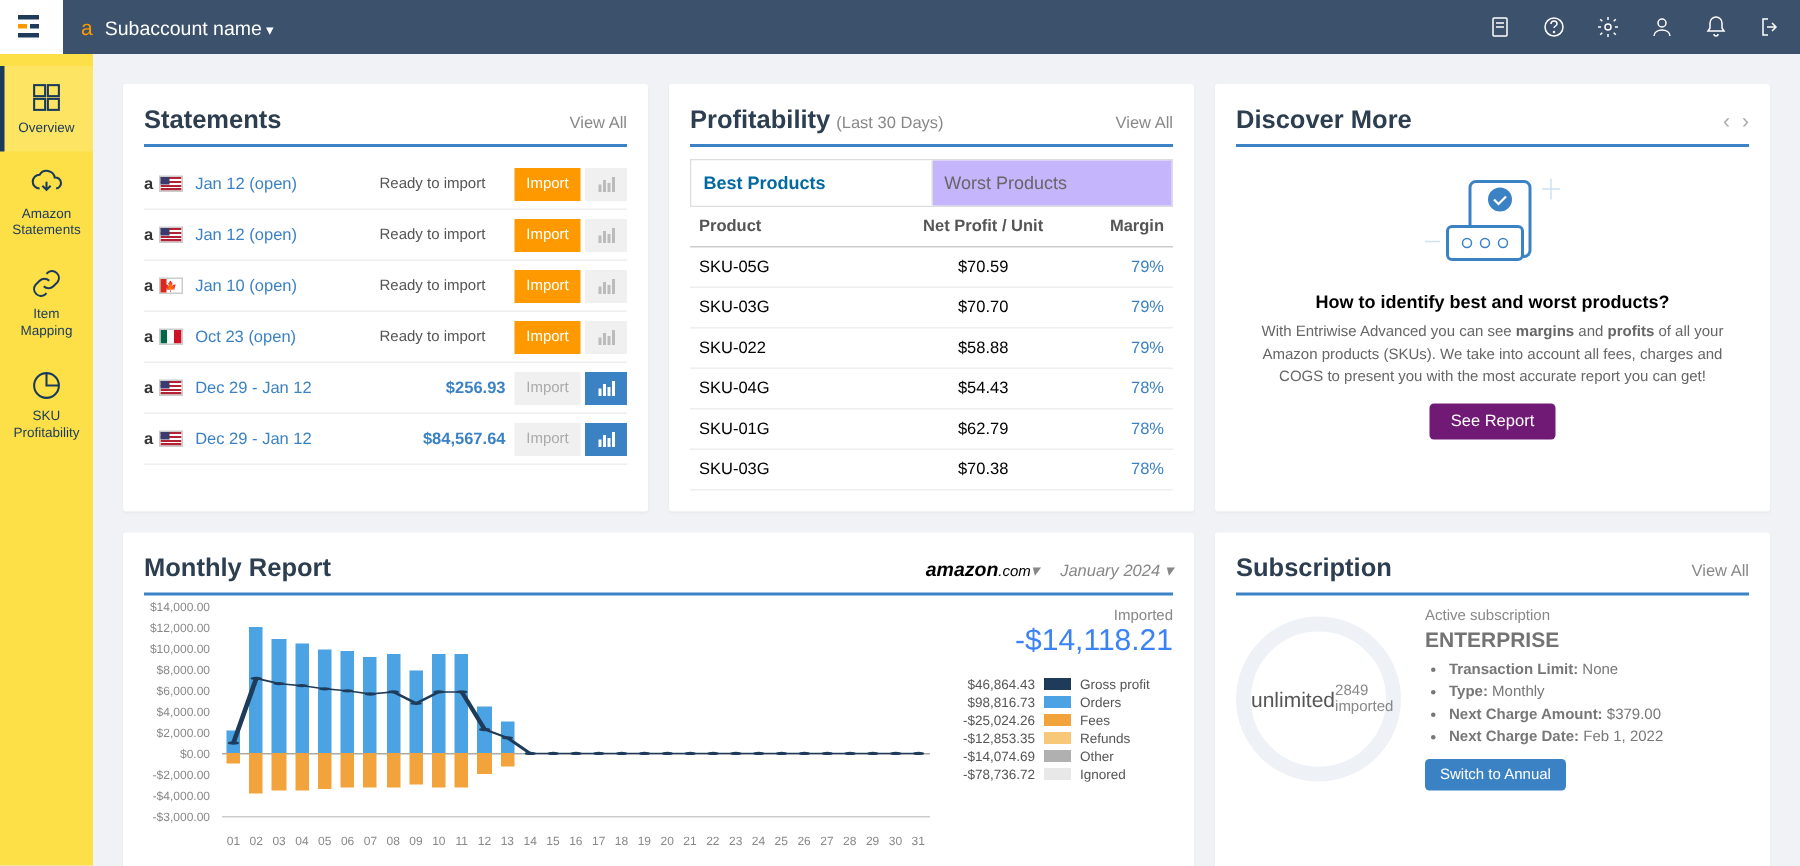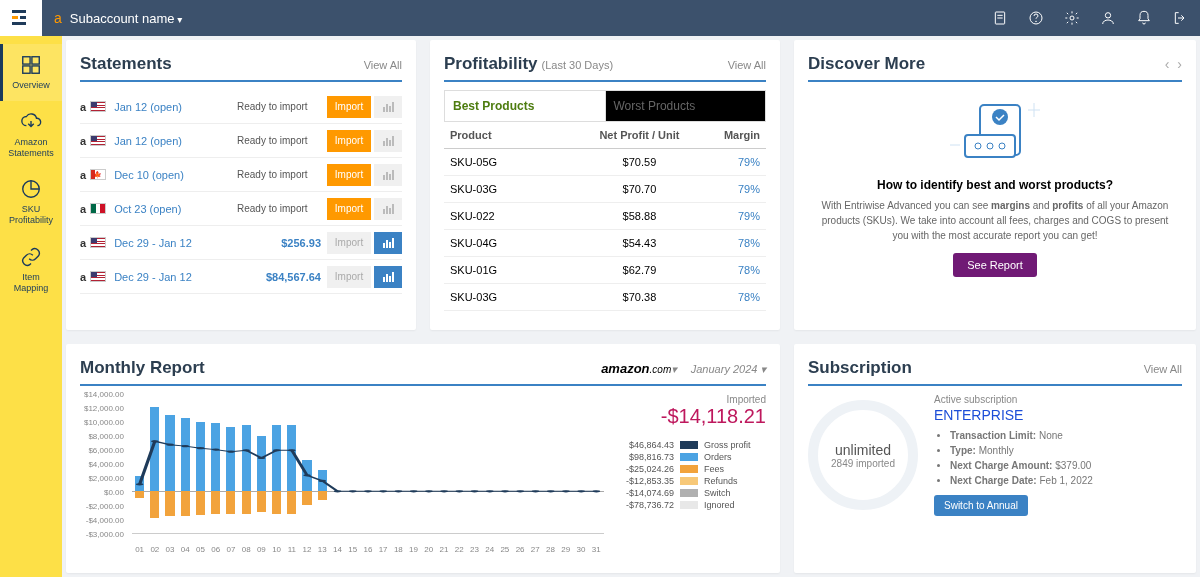--- a/index.html
+++ b/index.html
@@ -17,21 +17,21 @@
 
 
 .sidebar { position: absolute; left: 0; top: 36px; width: 62px; height: 541px; background: #fde047; display: flex; flex-direction: column; padding-top: 8px; }
 .side-item { display: flex; flex-direction: column; align-items: center; padding: 10px 4px; cursor: pointer; text-align: center; }
 .side-item.active { background: rgba(255,255,255,0.15); position: relative; }
 .side-item.active::before { content: ""; position: absolute; left: 0; top: 0; bottom: 0; width: 3px; background: #1a3a5c; }
 .side-icon { width: 22px; height: 22px; stroke: #1a3a5c; fill: none; stroke-width: 1.5; margin-bottom: 4px; }
 .side-label { font-size: 9px; color: #1a3a5c; line-height: 1.2; }
 
 
-.main { position: absolute; left: 62px; top: 36px; right: 0; bottom: 0; padding: 4px; display: grid; grid-template-columns: 350px 350px 1fr; grid-template-rows: auto auto; gap: 14px; }
+.main { position: absolute; left: 62px; top: 36px; right: 0; bottom: 0; padding: 20px; display: grid; grid-template-columns: 350px 350px 1fr; grid-template-rows: auto auto; gap: 14px; }
 .card { background: #fff; border-radius: 2px; padding: 14px; box-shadow: 0 1px 2px rgba(0,0,0,0.05); }
 .card-head { display: flex; align-items: baseline; border-bottom: 2px solid #3b82c4; padding-bottom: 6px; margin-bottom: 8px; }
 .card-title { font-size: 17px; font-weight: 600; color: #2c3e50; }
 .card-sub { font-size: 11px; color: #888; margin-left: 4px; }
 .view-all { margin-left: auto; font-size: 11px; color: #888; cursor: pointer; }
 
 
 .stmt-row { display: flex; align-items: center; height: 34px; border-bottom: 1px solid #eee; font-size: 11px; }
 .stmt-a { color: #333; font-weight: bold; margin-right: 4px; font-size: 11px; }
 .flag { width: 16px; height: 11px; display: inline-block; margin-right: 8px; border: 1px solid #ccc; position: relative; }
@@ -50,22 +50,22 @@
 .btn-chart { width: 28px; height: 22px; margin-left: 3px; display: flex; align-items: center; justify-content: center; cursor: pointer; }
 .btn-chart-dis { background: #f0f0f0; }
 .btn-chart-en { background: #3b82c4; }
 .chart-bars { display: flex; align-items: flex-end; gap: 1px; height: 10px; }
 .chart-bars span { width: 2px; background: currentColor; }
 
 
 .tabs { display: flex; border: 1px solid #ddd; margin-bottom: 0; }
 .tab { flex: 1; padding: 8px; font-size: 12px; text-align: left; cursor: pointer; border-right: 1px solid #ddd; }
 .tab:last-child { border-right: none; }
-.tab.active { color: #4d7c0f; font-weight: 600; background: #fff; }
-.tab:not(.active) { background: #000000; color: #666; }
+.tab.active { color: #0369a1; font-weight: 600; background: #fff; }
+.tab:not(.active) { background: #c4b5fd; color: #666; }
 .prof-head, .prof-row { display: flex; padding: 7px 6px; font-size: 11px; border-bottom: 1px solid #eee; }
 .prof-head { color: #555; font-weight: 600; border-bottom: 1px solid #ccc; }
 .pc1 { flex: 2; }
 .pc2 { flex: 1.5; text-align: center; }
 .pc3 { flex: 1; text-align: right; color: #3b82c4; }
 .prof-head .pc3 { color: #555; }
 
 
 .discover { text-align: center; }
 .disc-nav { margin-left: auto; display: flex; gap: 8px; color: #aaa; font-size: 14px; cursor: pointer; }
@@ -78,46 +78,46 @@
 .monthly { grid-column: 1 / 3; }
 .mr-head { display: flex; align-items: baseline; border-bottom: 2px solid #3b82c4; padding-bottom: 6px; margin-bottom: 8px; }
 .mr-right { margin-left: auto; display: flex; align-items: baseline; gap: 14px; font-size: 11px; color: #888; font-style: italic; }
 .amz-com { display: flex; align-items: baseline; cursor: pointer; }
 .amz-text { color: #000; font-weight: 700; font-size: 13px; }
 .amz-com-sub { color: #000; font-size: 10px; }
 .mr-body { display: flex; gap: 12px; }
 .mr-chart { flex: 1; position: relative; height: 160px; }
 .mr-side { width: 150px; }
 .imported-label { font-size: 10px; color: #888; text-align: right; }
-.imported-val { font-size: 20px; font-weight: 300; color: #be185d; text-align: right; margin-bottom: 12px; }
+.imported-val { font-size: 20px; font-weight: 300; color: #3b82f6; text-align: right; margin-bottom: 12px; }
 .legend-row { display: flex; align-items: center; font-size: 9px; color: #555; margin-bottom: 2px; }
 .legend-val { width: 58px; text-align: right; }
 .legend-sw { width: 18px; height: 8px; margin: 0 6px; }
 
 
 .yaxis { position: absolute; left: 0; top: 0; bottom: 20px; width: 48px; }
 .ytick { position: absolute; right: 4px; font-size: 8px; color: #888; transform: translateY(-50%); }
 .plot { position: absolute; left: 52px; right: 0; top: 0; bottom: 20px; border-bottom: 1px solid #ccc; }
 .zero-line { position: absolute; left: 0; right: 0; border-top: 1px solid #aaa; }
 .bars-wrap { position: absolute; inset: 0; display: flex; align-items: stretch; }
 .bar-col { flex: 1; position: relative; }
 .bar-pos { position: absolute; width: 60%; left: 20%; background: #4ba3e3; }
 .bar-neg { position: absolute; width: 60%; left: 20%; background: #f2a33c; }
 .line-svg { position: absolute; inset: 0; width: 100%; height: 100%; }
 .xaxis { position: absolute; left: 52px; right: 0; bottom: 0; display: flex; }
 .xtick { flex: 1; text-align: center; font-size: 8px; color: #888; }
 
 
 .sub-body { display: flex; gap: 16px; align-items: center; }
-.sub-ring { width: 110px; height: 110px; border-radius: 50%; border: 10px solid #eef2f6; display: flex; flex-direction: column; align-items: center; justify-content: center; }
+.sub-ring { width: 110px; height: 110px; border-radius: 50%; border: 10px solid #eef2f6; display: flex; flex-direction: row; align-items: center; justify-content: space-between; }
 .ring-main { font-size: 14px; color: #555; }
 .ring-sub { font-size: 10px; color: #888; }
 .sub-info { flex: 1; font-size: 10px; color: #777; }
 .sub-active { font-size: 10px; color: #888; }
-.sub-plan { font-size: 14px; font-weight: 400; color: #1d4ed8; margin: 2px 0 6px; }
+.sub-plan { font-size: 14px; font-weight: 700; color: #737373; margin: 2px 0 6px; }
 .sub-info ul { list-style: disc; padding-left: 16px; }
 .sub-info li { margin-bottom: 2px; line-height: 1.3; }
 .sub-btn { background: #3b82c4; color: #fff; border: none; padding: 5px 10px; font-size: 10px; border-radius: 3px; cursor: pointer; margin-top: 6px; }
 </style>
 </head>
 <body>
 
 <div class="header">
   <div class="logo-box">
     <svg viewBox="0 0 24 24">
@@ -171,31 +171,31 @@
   </div>
   <div class="side-item">
     <svg class="side-icon" viewBox="0 0 24 24">
         <path d="M7 16a5 5 0 010-10 6 6 0 0111 2 4 4 0 011 8"></path>
         <path d="M12 11v6M9 14l3 3 3-3"></path>
       </svg>
     <span class="side-label">Amazon Statements</span>
   </div>
   <div class="side-item">
     <svg class="side-icon" viewBox="0 0 24 24">
+        <path d="M10 14a5 5 0 007 0l3-3a5 5 0 00-7-7l-1 1"></path>
+        <path d="M14 10a5 5 0 00-7 0l-3 3a5 5 0 007 7l1-1"></path>
+      </svg>
+    <span class="side-label">Item Mapping</span>
+  </div>
+  <div class="side-item">
+    <svg class="side-icon" viewBox="0 0 24 24">
         <circle cx="12" cy="12" r="9"></circle>
         <path d="M12 3v9h9"></path>
       </svg>
     <span class="side-label">SKU Profitability</span>
-  </div>
-  <div class="side-item">
-    <svg class="side-icon" viewBox="0 0 24 24">
-        <path d="M10 14a5 5 0 007 0l3-3a5 5 0 00-7-7l-1 1"></path>
-        <path d="M14 10a5 5 0 00-7 0l-3 3a5 5 0 007 7l1-1"></path>
-      </svg>
-    <span class="side-label">Item Mapping</span>
   </div>
 </div>
 
 <div class="main">
 
   <div class="card">
     <div class="card-head">
       <span class="card-title">Statements</span>
       <span class="view-all">View All</span>
     </div>
@@ -226,21 +226,21 @@
               <span style="height:5px"></span>
               <span style="height:8px"></span>
               <span style="height:6px"></span>
               <span style="height:10px"></span>
             </div>
     </div>
         </div>
         <div class="stmt-row">
     <span class="stmt-a">a</span>
     <span class="flag flag-ca"></span>
-    <span class="stmt-date">Dec 10 (open)</span>
+    <span class="stmt-date">Jan 10 (open)</span>
     <span class="stmt-status" style="margin-left:auto">Ready to import</span>
     <button class="stmt-btn btn-import">Import</button>
     <div class="btn-chart btn-chart-dis">
       <div class="chart-bars" style="color:#bbb">
               <span style="height:5px"></span>
               <span style="height:8px"></span>
               <span style="height:6px"></span>
               <span style="height:10px"></span>
             </div>
     </div>
@@ -558,21 +558,21 @@
               <span>Fees</span>
             </div>
             <div class="legend-row">
               <span class="legend-val">-$12,853.35</span>
               <span class="legend-sw" style="background:#f7c878"></span>
               <span>Refunds</span>
             </div>
             <div class="legend-row">
               <span class="legend-val">-$14,074.69</span>
               <span class="legend-sw" style="background:#b0b0b0"></span>
-              <span>Switch</span>
+              <span>Other</span>
             </div>
             <div class="legend-row">
               <span class="legend-val">-$78,736.72</span>
               <span class="legend-sw" style="background:#e8e8e8"></span>
               <span>Ignored</span>
             </div>
           </div>
       </div>
     </div>
   </div>

